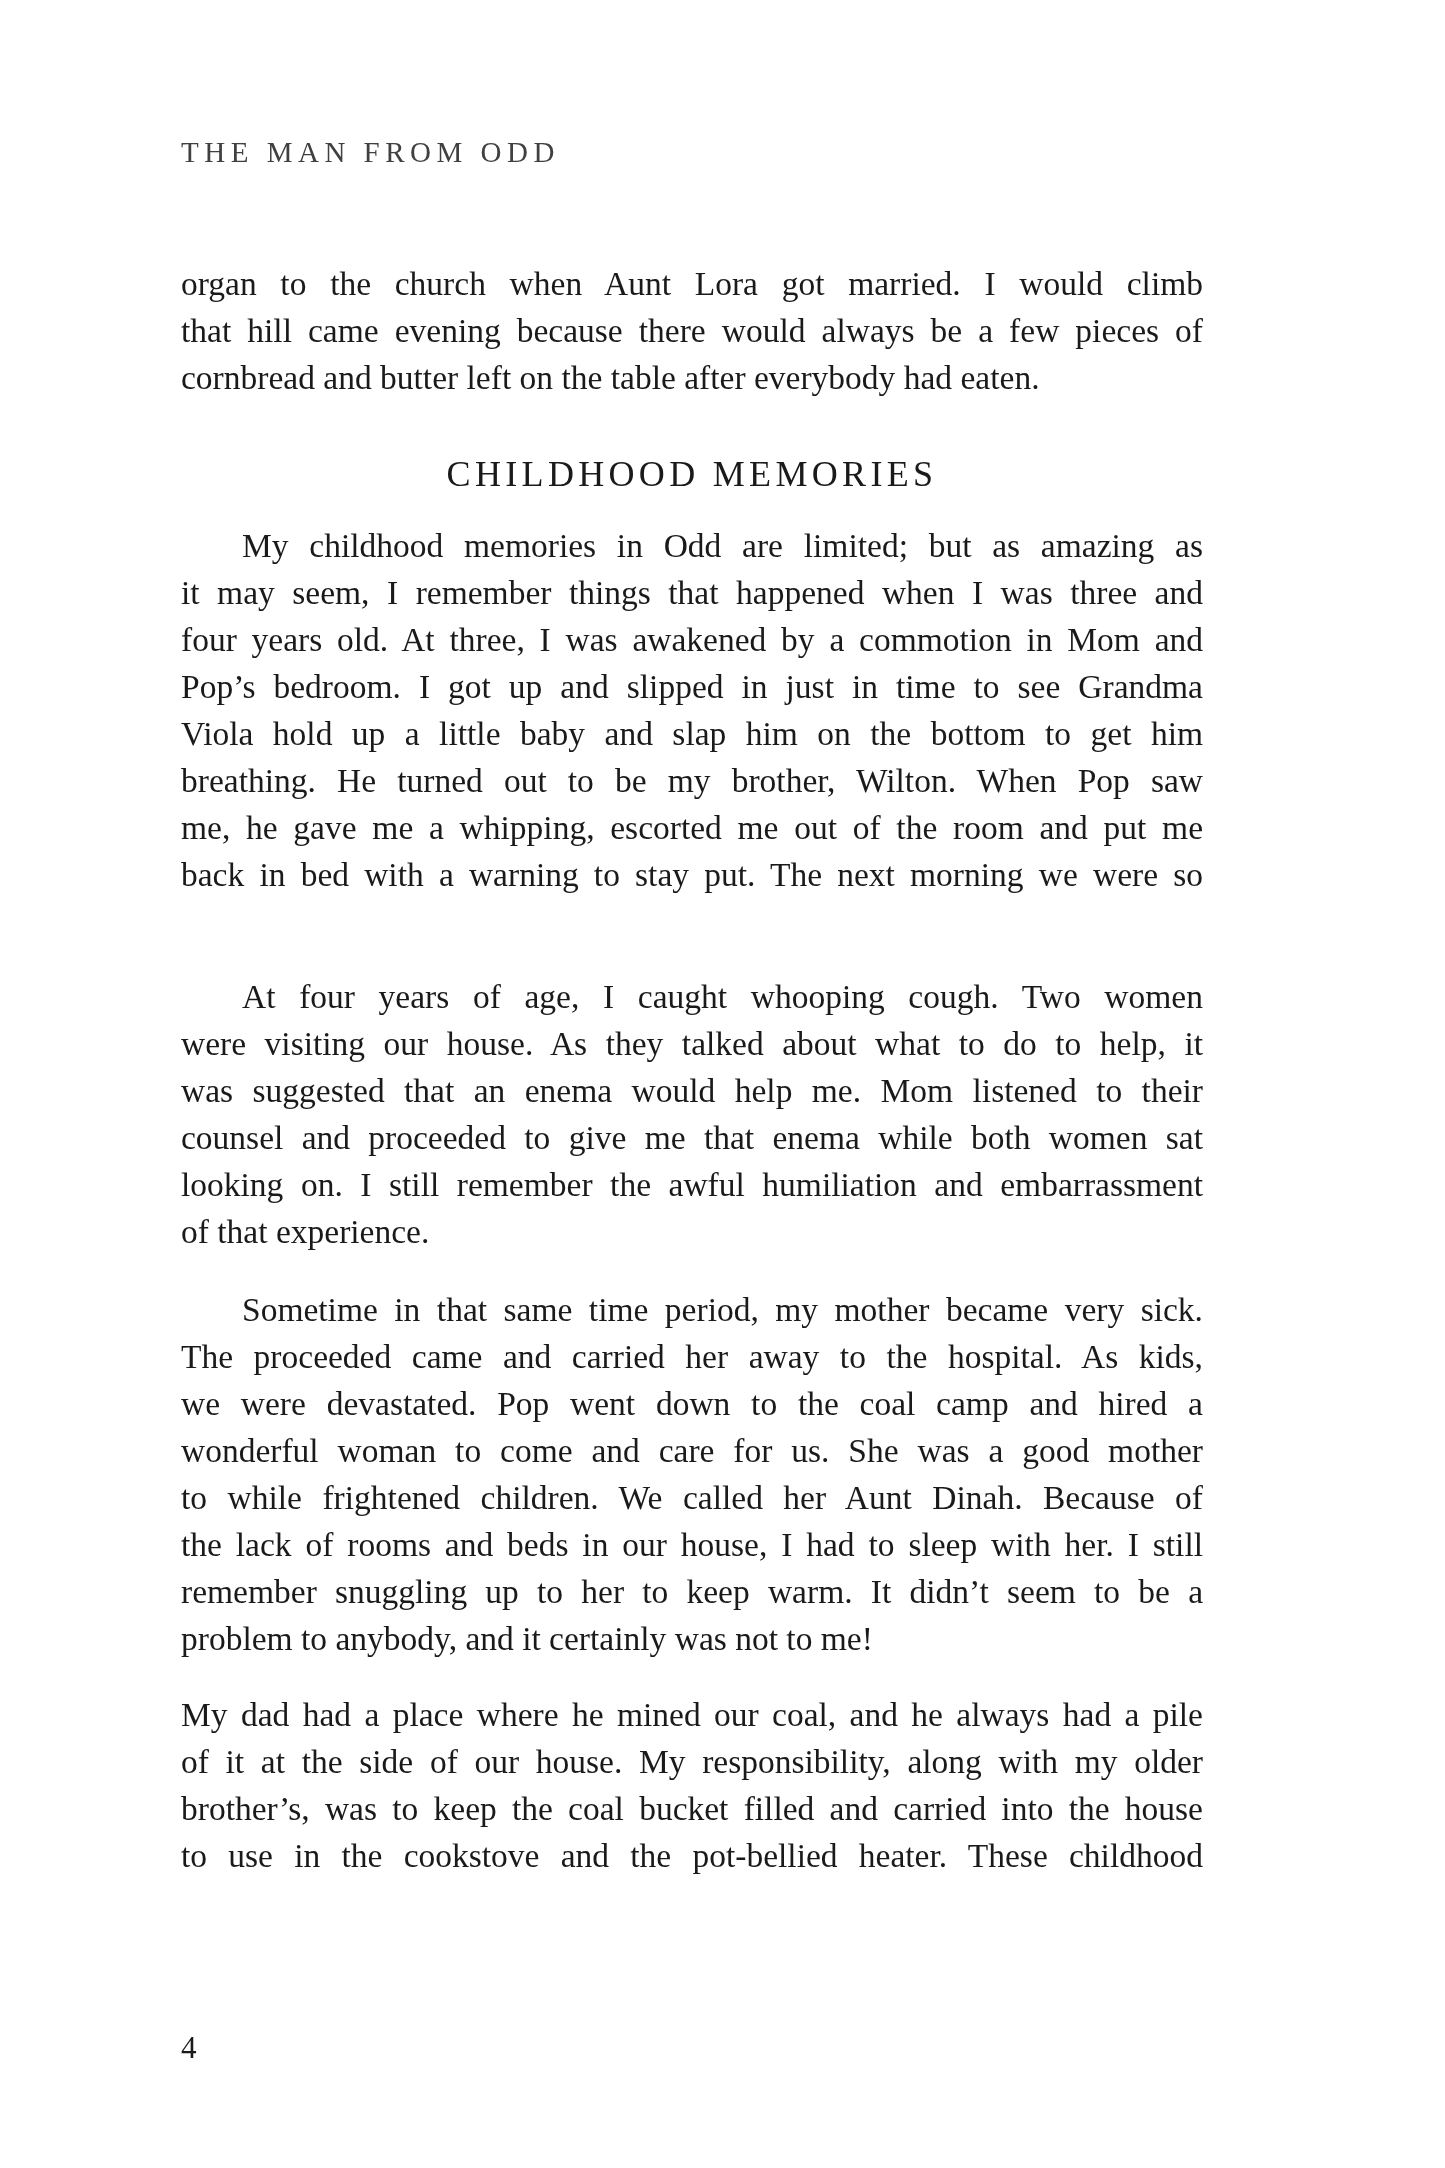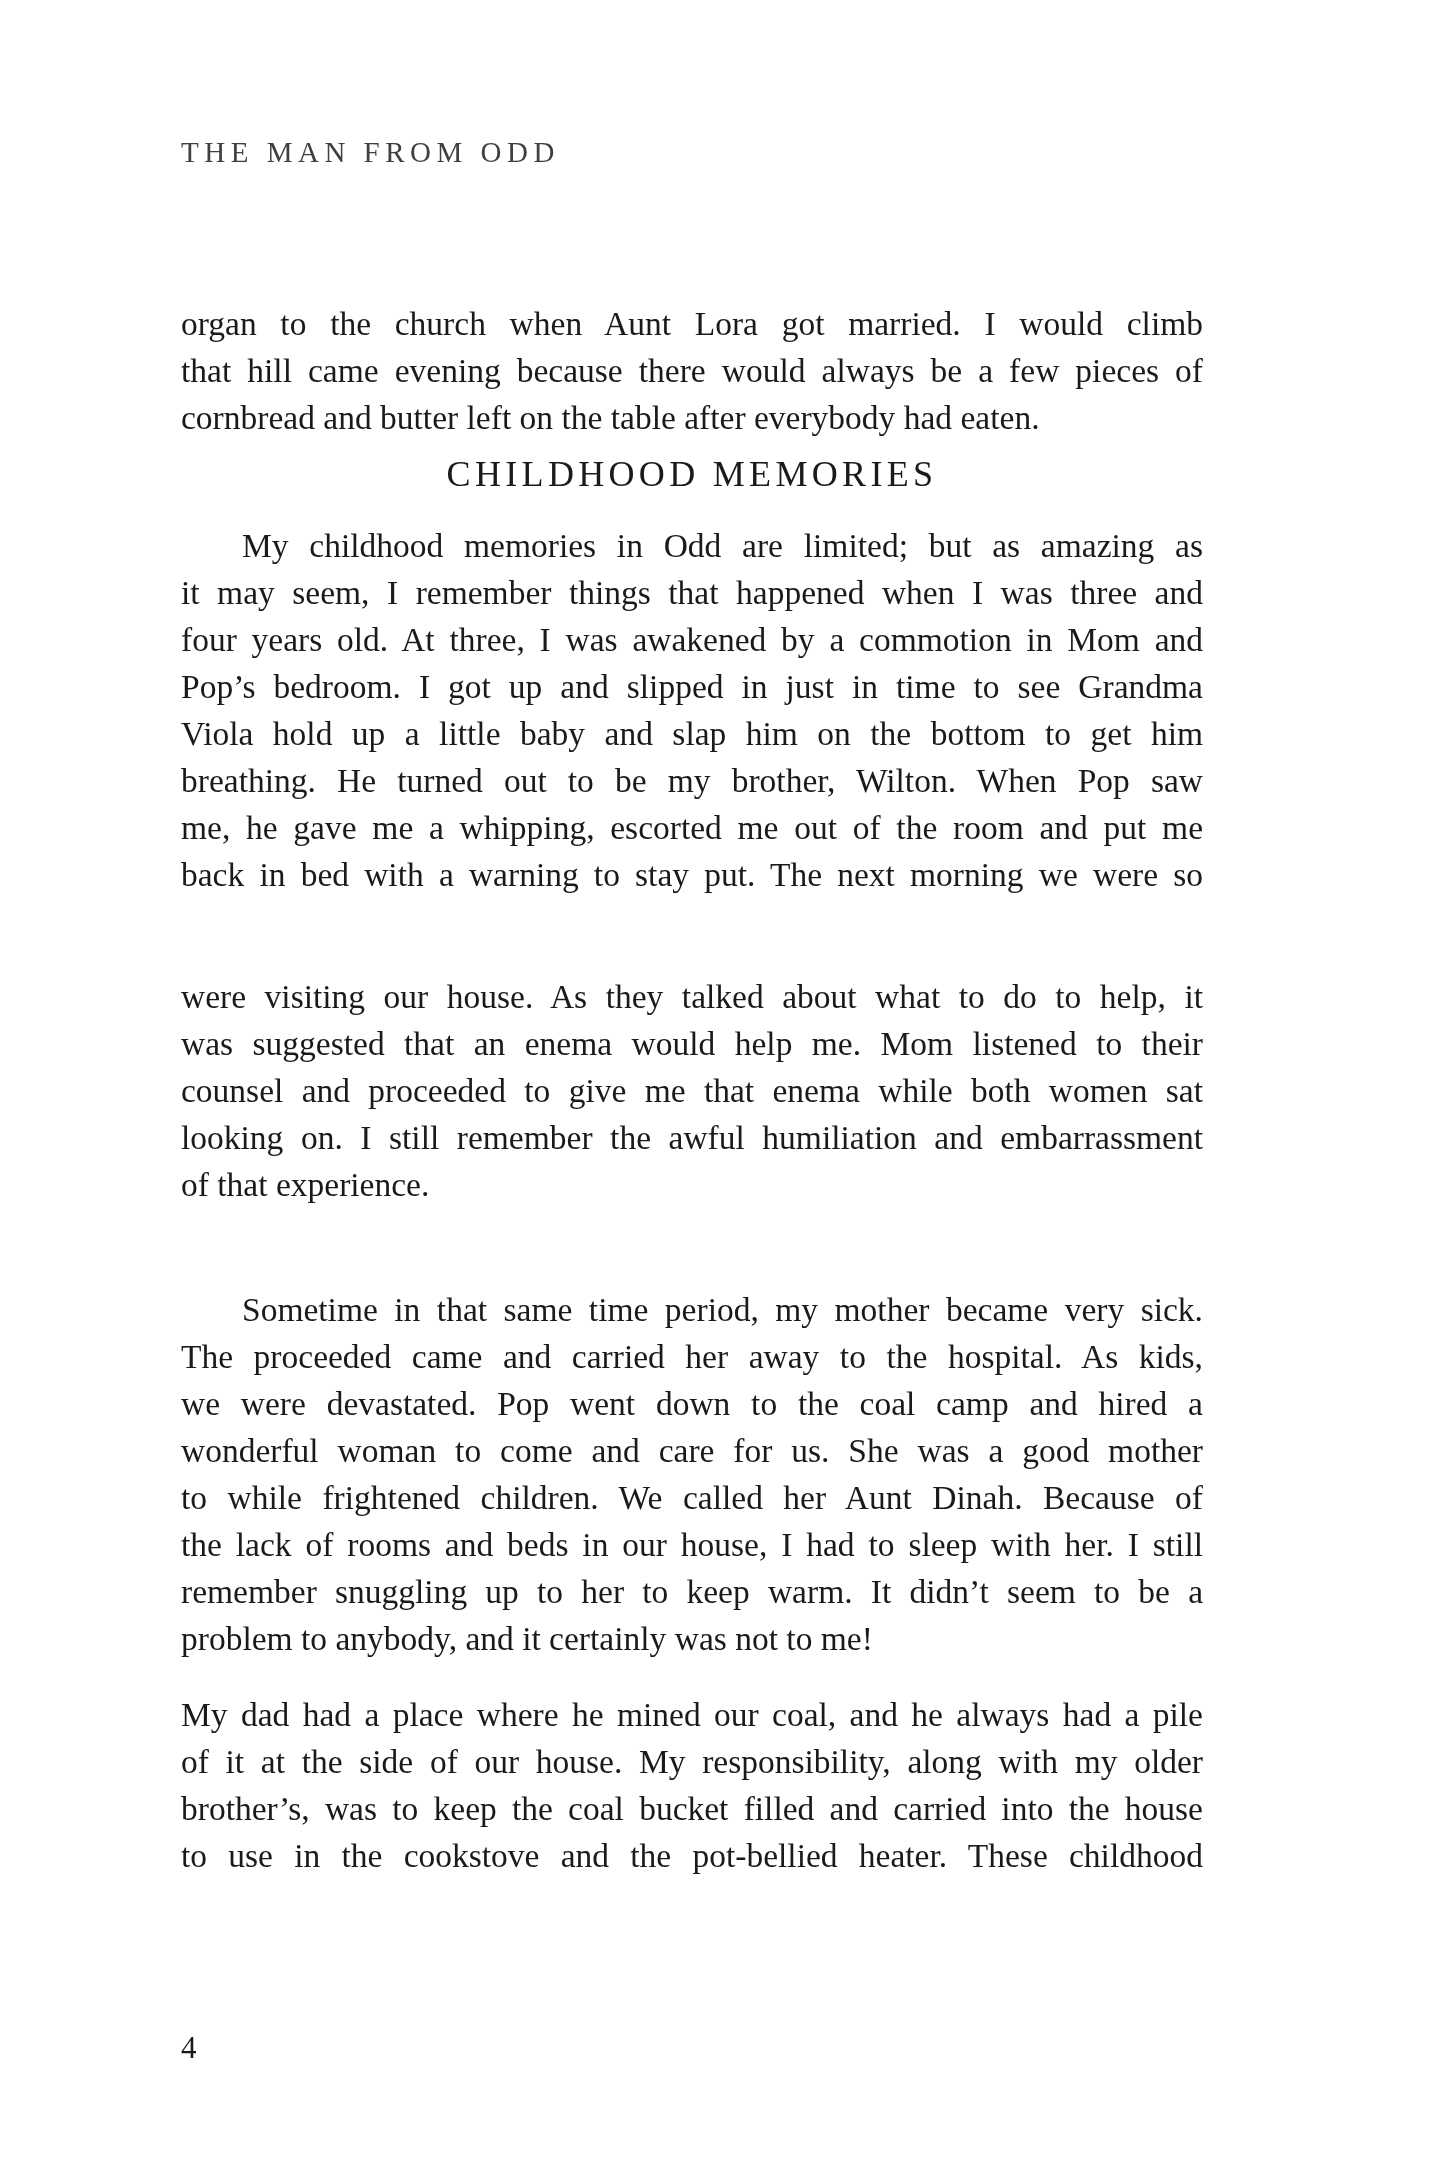--- a/index.html
+++ b/index.html
@@ -64,39 +64,40 @@
     top: 2030px;
     font-size: 31px;
     line-height: 36px;
   }
 </style>
 </head>
 <body>
 
 <div class="running-head">THE MAN FROM ODD</div>
 
-<div class="text-col" id="continuation" style="top:260px;margin-top:40px;">
+<div class="text-col" id="continuation" style="top:260px;">
     <span class="line">organ to the church when Aunt Lora got married. I would climb</span>
     <span class="line">that hill came evening because there would always be a few pieces of</span>
     <span class="line last">cornbread and butter left on the table after everybody had eaten.</span>
   </div>
 
 <div class="section-heading">CHILDHOOD MEMORIES</div>
 
 <div class="text-col" id="para-0" style="top:522px;">
     <span class="line indent">My childhood memories in Odd are limited; but as amazing as</span>
     <span class="line">it may seem, I remember things that happened when I was three and</span>
     <span class="line">four years old. At three, I was awakened by a commotion in Mom and</span>
     <span class="line">Pop’s bedroom. I got up and slipped in just in time to see Grandma</span>
     <span class="line">Viola hold up a little baby and slap him on the bottom to get him</span>
     <span class="line">breathing. He turned out to be my brother, Wilton. When Pop saw</span>
     <span class="line">me, he gave me a whipping, escorted me out of the room and put me</span>
     <span class="line">back in bed with a warning to stay put. The next morning we were so</span>
   </div>
 <div class="text-col" id="para-1" style="top:973px;">
+    <span class="line indent">At four years of age, I caught whooping cough. Two women</span>
     <span class="line">were visiting our house. As they talked about what to do to help, it</span>
     <span class="line">was suggested that an enema would help me. Mom listened to their</span>
     <span class="line">counsel and proceeded to give me that enema while both women sat</span>
     <span class="line">looking on. I still remember the awful humiliation and embarrassment</span>
     <span class="line last">of that experience.</span>
   </div>
 <div class="text-col" id="para-2" style="top:1286px;">
     <span class="line indent">Sometime in that same time period, my mother became very sick.</span>
     <span class="line">The proceeded came and carried her away to the hospital. As kids,</span>
     <span class="line">we were devastated. Pop went down to the coal camp and hired a</span>

